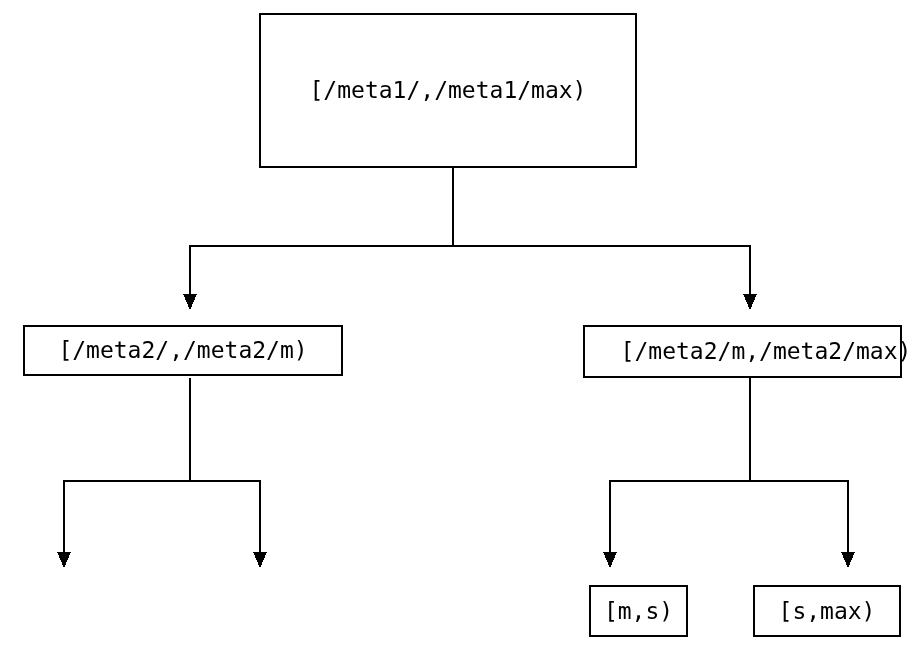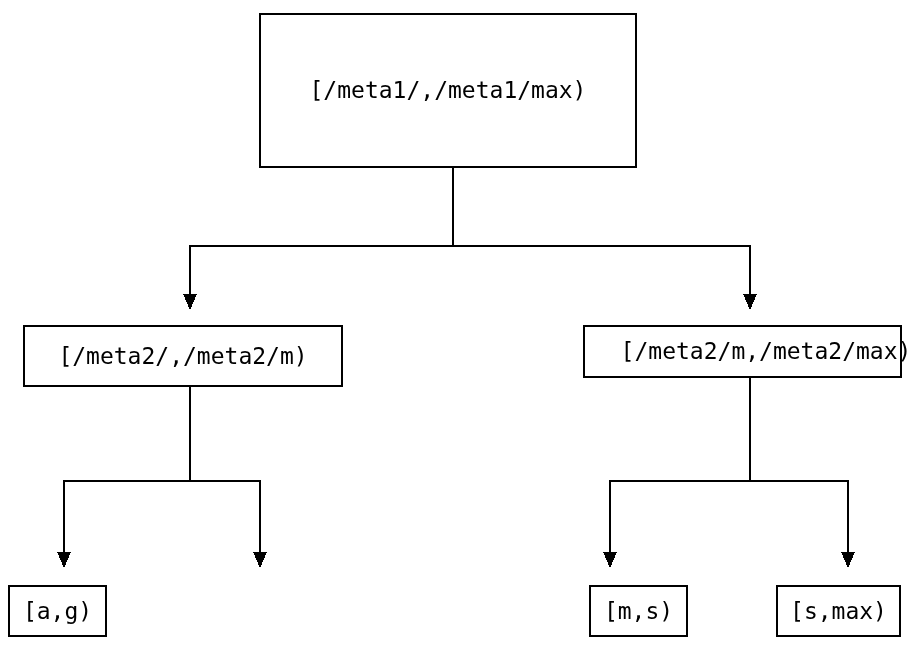--- a/index.html
+++ b/index.html
@@ -26,26 +26,26 @@
     border: 2px solid #000000;
     display: flex;
     align-items: center;
     justify-content: center;
     font-size: 23px;
     line-height: 1;
     color: #000000;
     white-space: nowrap;
   }
   .n-root  { left: 259px; top: 13px;  width: 378px; height: 155px; }
-  .n-left  { left: 23px;  top: 325px; width: 320px; height: 62px; justify-content: center; }
+  .n-left  { left: 23px;  top: 325px; width: 320px; height: 51px; justify-content: center; }
   .n-right { left: 583px; top: 325px; width: 319px; height: 53px; padding-left: 47px; }
   .n-ag    { left: 8px;   top: 585px; width: 99px;  height: 52px; }
   .n-gm    { left: 204px; top: 585px; width: 97px;  height: 52px; }
   .n-ms    { left: 553px; top: 585px; width: 99px;  height: 52px; margin-left: 36px; }
-  .n-smax  { left: 776px; top: 585px; width: 125px; height: 52px; }
+  .n-smax  { left: 753px; top: 585px; width: 148px; height: 52px; }
   .edge { stroke: #000000; stroke-width: 2; fill: none; }
   .head { fill: #000000; stroke: none; }
 </style>
 </head>
 <body>
 
 <div class="canvas">
 
   <svg class="connectors" viewBox="0 0 912 652" shape-rendering="crispEdges" aria-hidden="true">
 
@@ -76,23 +76,20 @@
   </div>
 
   <div class="node n-left">
     <span>[/meta2/,/meta2/m)</span>
   </div>
 
   <div class="node n-right">
     <span>[/meta2/m,/meta2/max)</span>
   </div>
 
-  <div class="node n-ag">
-    <span>[a,g)</span>
-  </div>
 
 
   <div class="node n-ms">
     <span>[m,s)</span>
   </div>
 
   <div class="node n-smax">
     <span>[s,max)</span>
   </div>
 

